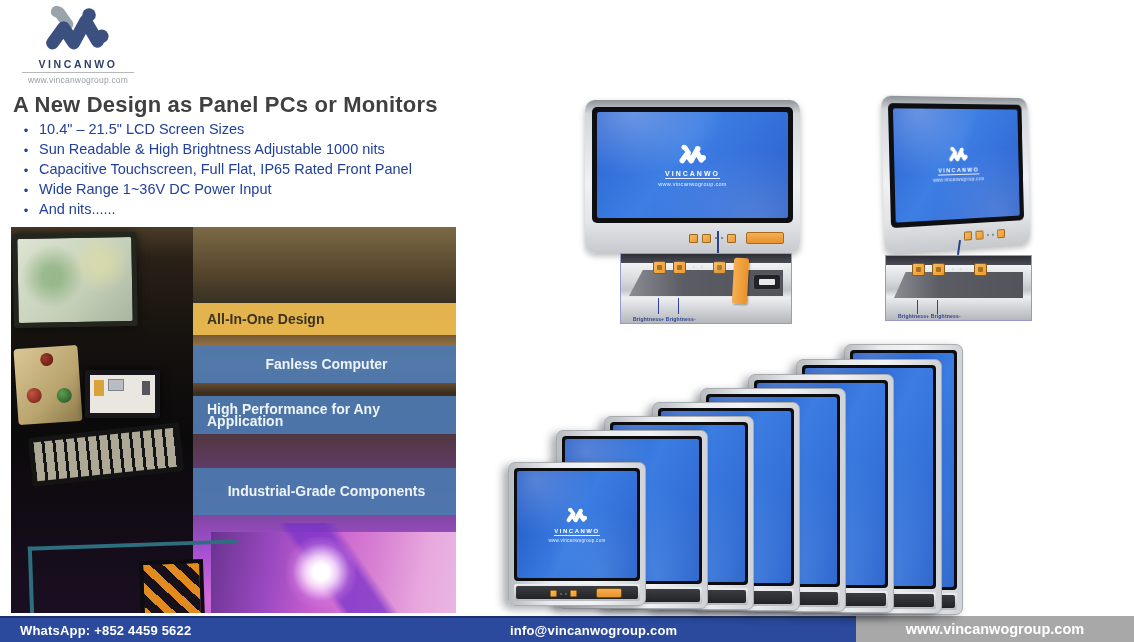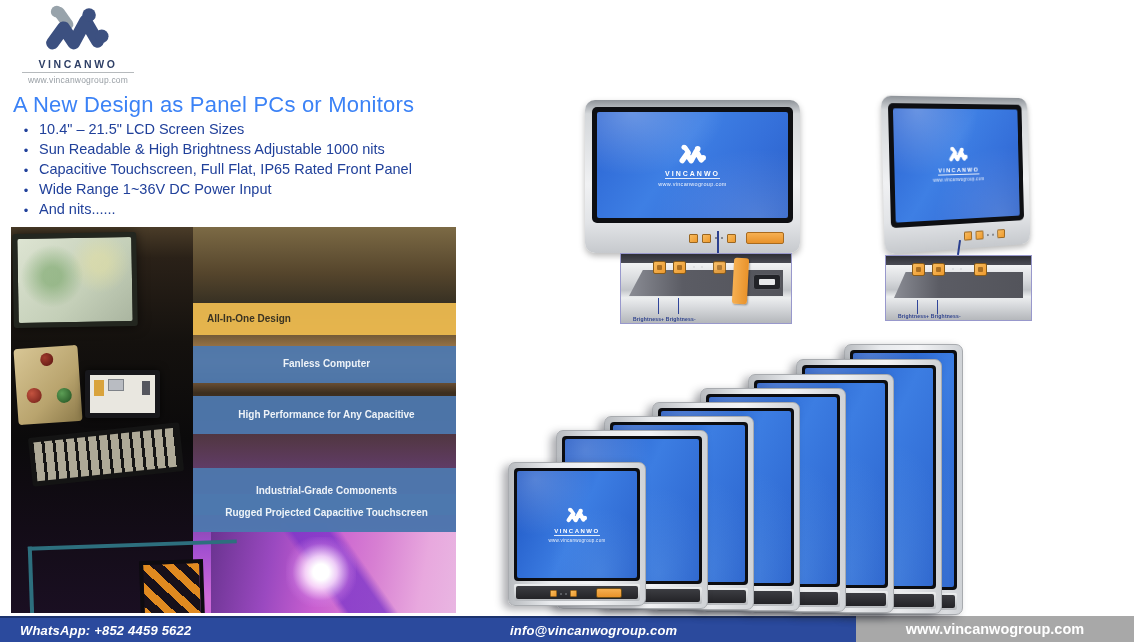--- a/index.html
+++ b/index.html
@@ -7,21 +7,21 @@
          font-family:"Liberation Sans", sans-serif;}
 
   
   .brand{position:absolute;left:22px;top:4px;width:112px;text-align:center;}
   .brand svg{display:block;margin:0 auto;}
   .brand-name{font-size:10.5px;font-weight:bold;letter-spacing:2.6px;color:#2e3f66;
               border-bottom:1px solid #b6babd;padding-bottom:2px;margin-top:-2px;}
   .brand-url{font-size:8.5px;color:#9aa0a6;margin-top:2px;letter-spacing:0.2px;}
 
   
-  .title{position:absolute;left:13px;top:92px;font-size:22px;font-weight:normal;color:#3b82f6;letter-spacing:0.2px;}
+  .title{position:absolute;left:13px;top:92px;font-size:22px;font-weight:bold;color:#404040;letter-spacing:0.2px;}
   .bullets{position:absolute;left:13px;top:121px;margin:0;padding:0;list-style:none;width:520px;}
   .bullets li{display:flex;align-items:flex-start;height:20px;color:#21419b;font-size:14.5px;}
   .b-dot{width:26px;text-align:center;font-size:13px;line-height:19px;}
 
   
   .photo{position:absolute;left:11px;top:227px;width:445px;height:386px;overflow:hidden;
          background:linear-gradient(180deg,#4a3c28 0%,#2a2118 8%,#14110e 30%,#0b0a0b 55%,#130c17 78%,#1a0f22 100%);}
   .ph-right{position:absolute;left:182px;right:0;top:0;bottom:0;
          background:linear-gradient(180deg,#7c6a45 0%,#55452c 12%,#2e2a20 22%,#8a6a40 30%,#c39060 35%,#3c2e1e 43%,#55384a 56%,#6a3f7e 68%,#a14fd0 83%,#cf6ad8 96%);}
   .ph-monitor{position:absolute;left:2px;top:6px;width:124px;height:94px;background:#23261f;
@@ -54,21 +54,21 @@
          background:repeating-linear-gradient(45deg,#e08a20 0 8px,#17101a 8px 17px);transform:rotate(-2deg);}
   .ph-weld{position:absolute;left:200px;top:305px;right:0;height:81px;
          background:linear-gradient(100deg,#6a3390 0%,#9a49c0 25%,#c95fd0 45%,#d77fd2 65%,#e8a8de 85%,#e9b6e2 100%);}
   .ph-beam{position:absolute;left:210px;top:296px;width:260px;height:100px;
          background:linear-gradient(55deg,transparent 38%,rgba(120,50,200,0.75) 41% 52%,transparent 56%);}
   .ph-flash{position:absolute;left:275px;top:310px;width:70px;height:70px;
          background:radial-gradient(circle,#ffffff 0 16%,rgba(255,230,255,0.85) 32%,rgba(210,130,230,0.35) 58%,transparent 75%);}
 
   
   .banner{position:absolute;left:193px;width:263px;box-sizing:border-box;padding:0 10px 0 14px;
-          display:flex;align-items:center;font-weight:bold;font-size:10px;line-height:12.5px;}
+          display:flex;align-items:center;font-weight:bold;font-size:14px;line-height:12.5px;}
   .banner.yellow{background:rgba(233,184,78,0.97);color:#3a3322;}
   .banner.blue{background:rgba(77,120,174,0.95);color:#eef3f8;justify-content:center;}
   .bn1{top:303px;height:32px;}
   .bn2{top:346px;height:37px;}
   .bn3{top:396px;height:38px;}
   .bn4{top:468px;height:47px;}
   .bn5{top:494px;height:38px;}
 
   
   .ppc{position:absolute;border-radius:10px;
@@ -136,21 +136,21 @@
        background:linear-gradient(180deg,#f6b052,#e8922a);border:1px solid #6e4e18;}
   .m1 .cbtn{left:auto;right:16px;}
   .m1-ctl{position:absolute;left:34px;top:4px;display:flex;align-items:center;gap:3px;}
   .m1-ctl .ob{width:5px;height:5px;}
   .scr-name.sm{font-size:6px;letter-spacing:1.5px;}
   .scr-url.sm{font-size:4.5px;}
 
   
   .footer{position:absolute;left:0;right:0;bottom:0;height:26px;}
   .footer-blue{position:absolute;left:0;top:0;bottom:0;width:856px;background:#2b4a9d;
-       border-top:2px solid #1c336e;box-sizing:border-box;font-style:italic;}
+       border-top:2px solid #1c336e;box-sizing:border-box;}
   .f-wa{position:absolute;left:20px;top:5px;color:#ffffff;font-size:13px;font-weight:bold;letter-spacing:0.2px;}
   .f-em{position:absolute;left:510px;top:5px;color:#ffffff;font-size:13px;font-weight:bold;letter-spacing:0.2px;}
   .footer-gray{position:absolute;left:856px;right:0;top:0;bottom:0;background:#a8a8a8;
        display:flex;align-items:center;justify-content:center;color:#ffffff;font-size:14.5px;font-weight:bold;}
 </style>
 </head>
 <body>
 
 <div class="slide">
 
@@ -217,27 +217,24 @@
     <div class="ph-hazard"></div>
   </div>
 
   <div class="banner yellow bn1">
       <span>All-In-One Design</span>
     </div>
   <div class="banner blue bn2">
       <span>Fanless Computer</span>
     </div>
   <div class="banner blue bn3">
-      <span>High Performance for Any Capacitive</span>
+      <span>High Performance for Any Application</span>
     </div>
   <div class="banner blue bn4">
       <span>Industrial-Grade Components</span>
-    </div>
-  <div class="banner blue bn5">
-      <span>Rugged Projected Capacitive Touchscreen</span>
     </div>
 
   <div class="ppc panel1">
     <div class="ppc-bezel">
       <div class="ppc-screen">
         <svg width="36" height="24" viewBox="0 0 100 66">
           <path d="M28 10 L38 24" stroke="#ffffff" stroke-width="13" stroke-linecap="round" fill="none"></path>
           <circle cx="25" cy="9" r="7" fill="#ffffff"></circle>
           <path d="M20 46 L33 28 L45 46 L59 20 L73 44" stroke="#ffffff" stroke-width="15" stroke-linecap="round" stroke-linejoin="round" fill="none"></path>
           <circle cx="63" cy="13" r="8" fill="#ffffff"></circle>

